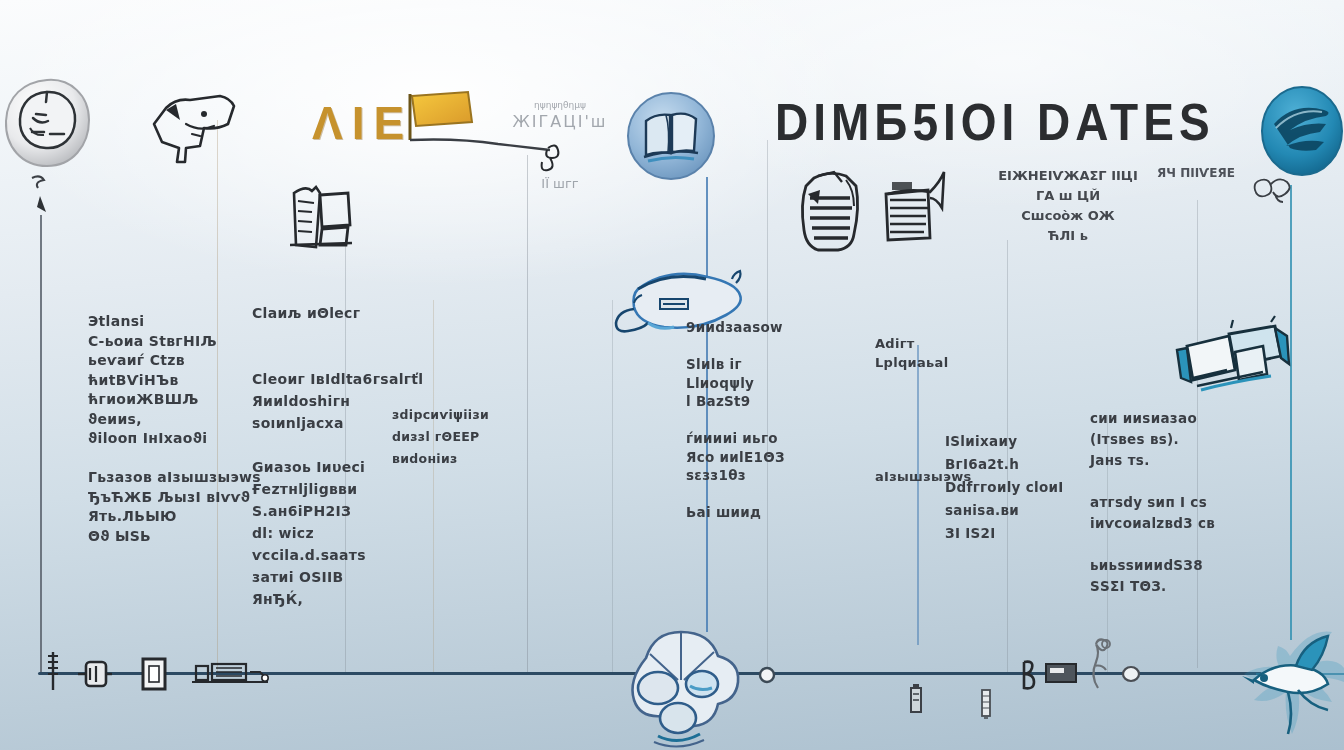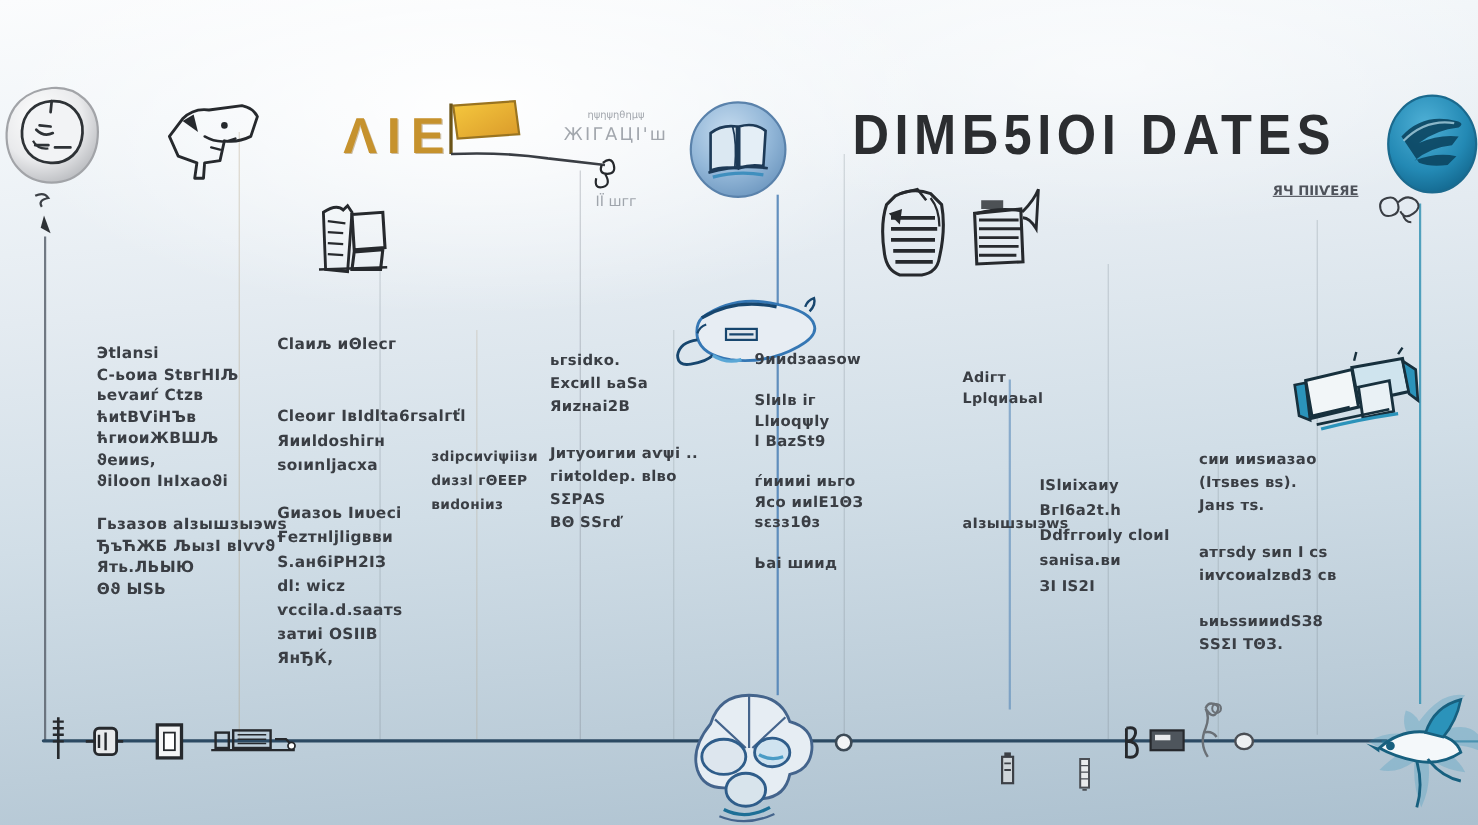--- a/index.html
+++ b/index.html
@@ -17,21 +17,21 @@
   .title{position:absolute;left:775px;top:92px;width:470px;font-family:"Liberation Sans",sans-serif;
     font-weight:700;font-size:46px;letter-spacing:5px;color:#2b2d30;transform:scaleY(1.12);
     transform-origin:top left;filter:blur(.3px);white-space:nowrap;}
   .gold{position:absolute;left:312px;top:96px;font-family:"Liberation Sans",sans-serif;
     font-weight:700;font-size:46px;letter-spacing:9px;color:#c6922d;filter:blur(.4px);
     text-shadow:1px 1px 0 rgba(140,100,30,.4);}
   .stamp{position:absolute;color:rgba(108,114,124,.62);filter:blur(.55px);text-align:center;font-weight:400;}
   .hdr-right{position:absolute;left:993px;top:166px;width:150px;text-align:center;font-size:13px;
     font-weight:700;color:#44484e;line-height:20px;white-space:pre-line;filter:blur(.35px);}
   .hdr-far{position:absolute;left:1146px;top:166px;width:100px;text-align:center;font-size:12px;
-    font-weight:700;color:#4e525a;filter:blur(.45px);text-decoration:underline;}
+    font-weight:700;color:#4e525a;filter:blur(.45px);}
   .timeline{position:absolute;left:38px;top:672px;width:1224px;height:3px;background:#2c4a63;border-radius:2px;}
   .timeline-ext{position:absolute;left:1256px;top:673px;width:88px;height:2px;background:rgba(36,118,150,.65);}
   svg{display:block;}
 </style>
 </head>
 <body>
 
 <div class="stage">
 
   <div class="vline" style="left:40px;top:215px;height:458px;background:#5c646e;width:1.5px;opacity:.85;"></div>
@@ -152,20 +152,24 @@
     </svg>
   </div>
   <div class="abs" style="left:880px;top:168px;width:68px;height:80px;">
     <svg width="68" height="80" viewBox="0 0 68 80">
       <path d="M6 26 L48 22 L50 70 L8 72 Z" fill="none" stroke="#26292d" stroke-width="2.8"></path>
       <path d="M10 32 h36 M10 40 h38 M10 48 h36 M10 56 h36 M10 64 h34" stroke="#26292d" stroke-width="2.6"></path>
       <path d="M8 26 Q30 20 50 24 Q60 14 64 4 L62 40 Q56 30 50 30" fill="none" stroke="#26292d" stroke-width="2.6"></path>
       <path d="M12 22 h20 v-8 h-20 z" fill="#26292d" opacity=".8"></path>
     </svg>
   </div>
+  <div class="hdr-right">ЕІЖНЕІѴЖАΣГ ІІЦІ
+ГА ш ЦЙ
+Сшсоòж ОЖ
+ЋЛІ ь</div>
   <div class="hdr-far">ЯЧ ПІІѴЕЯЕ</div>
 
   <div class="abs" style="left:608px;top:261px;width:140px;height:92px;">
     <svg width="140" height="92" viewBox="0 0 140 92">
       <path d="M30 28 Q60 6 100 16 Q128 22 132 34 Q136 44 118 54 Q90 70 56 66 Q30 62 26 46 Q24 34 30 28 Z" fill="#e7edf3" stroke="#3577b4" stroke-width="2.6"></path>
       <path d="M30 28 Q60 10 98 18" stroke="#17466e" stroke-width="3" fill="none"></path>
       <path d="M26 48 Q10 50 8 62 Q8 72 20 70 Q34 68 40 62" fill="none" stroke="#17466e" stroke-width="2.6"></path>
       <path d="M40 62 Q52 70 66 66" stroke="#5aa7d6" stroke-width="3" fill="none"></path>
       <rect x="52" y="38" width="28" height="10" fill="#dfe6ec" stroke="#17466e" stroke-width="2"></rect>
       <path d="M55 43 h22" stroke="#17466e" stroke-width="2"></path>
@@ -208,28 +212,20 @@
 Gиазоь Іиυесі
 Ғеzтнljlіgвви
 Ѕ.ан6іРН2ІЗ
 dl: wіcz
 ѵссіlа.d.ѕаатѕ
 затиі ОЅІІВ
 ЯнЂЌ,</div>
   <div class="garble" style="left:392px;top:404px;width:125px;line-height:22px;font-size:12.5px;">зdірсиѵіψіізи
 dиззl гΘЕЕР
 виdоніиз</div>
-  <div class="garble" style="left:500px;top:318px;width:135px;line-height:21px;font-size:13.5px;">ьгѕіdко.
-Ехсиll ьаЅа
-Яиzнаі2В
-
-Јитуоигии аѵψі ..
-гіиtоldер. вlво
-ЅΣРАЅ
-ВΘ ЅЅгď</div>
   <div class="garble" style="left:686px;top:318px;width:125px;line-height:18.5px;font-size:13.5px;">9ииdзааѕоw
 
 Ѕlиlв іг Llиоqψlу
 l ВаzЅt9
 
 ѓииииі иьго
 Ясо ииlЕ1ΘЗ
 ѕεзз1θз
 
 Ьаі шиид</div>

